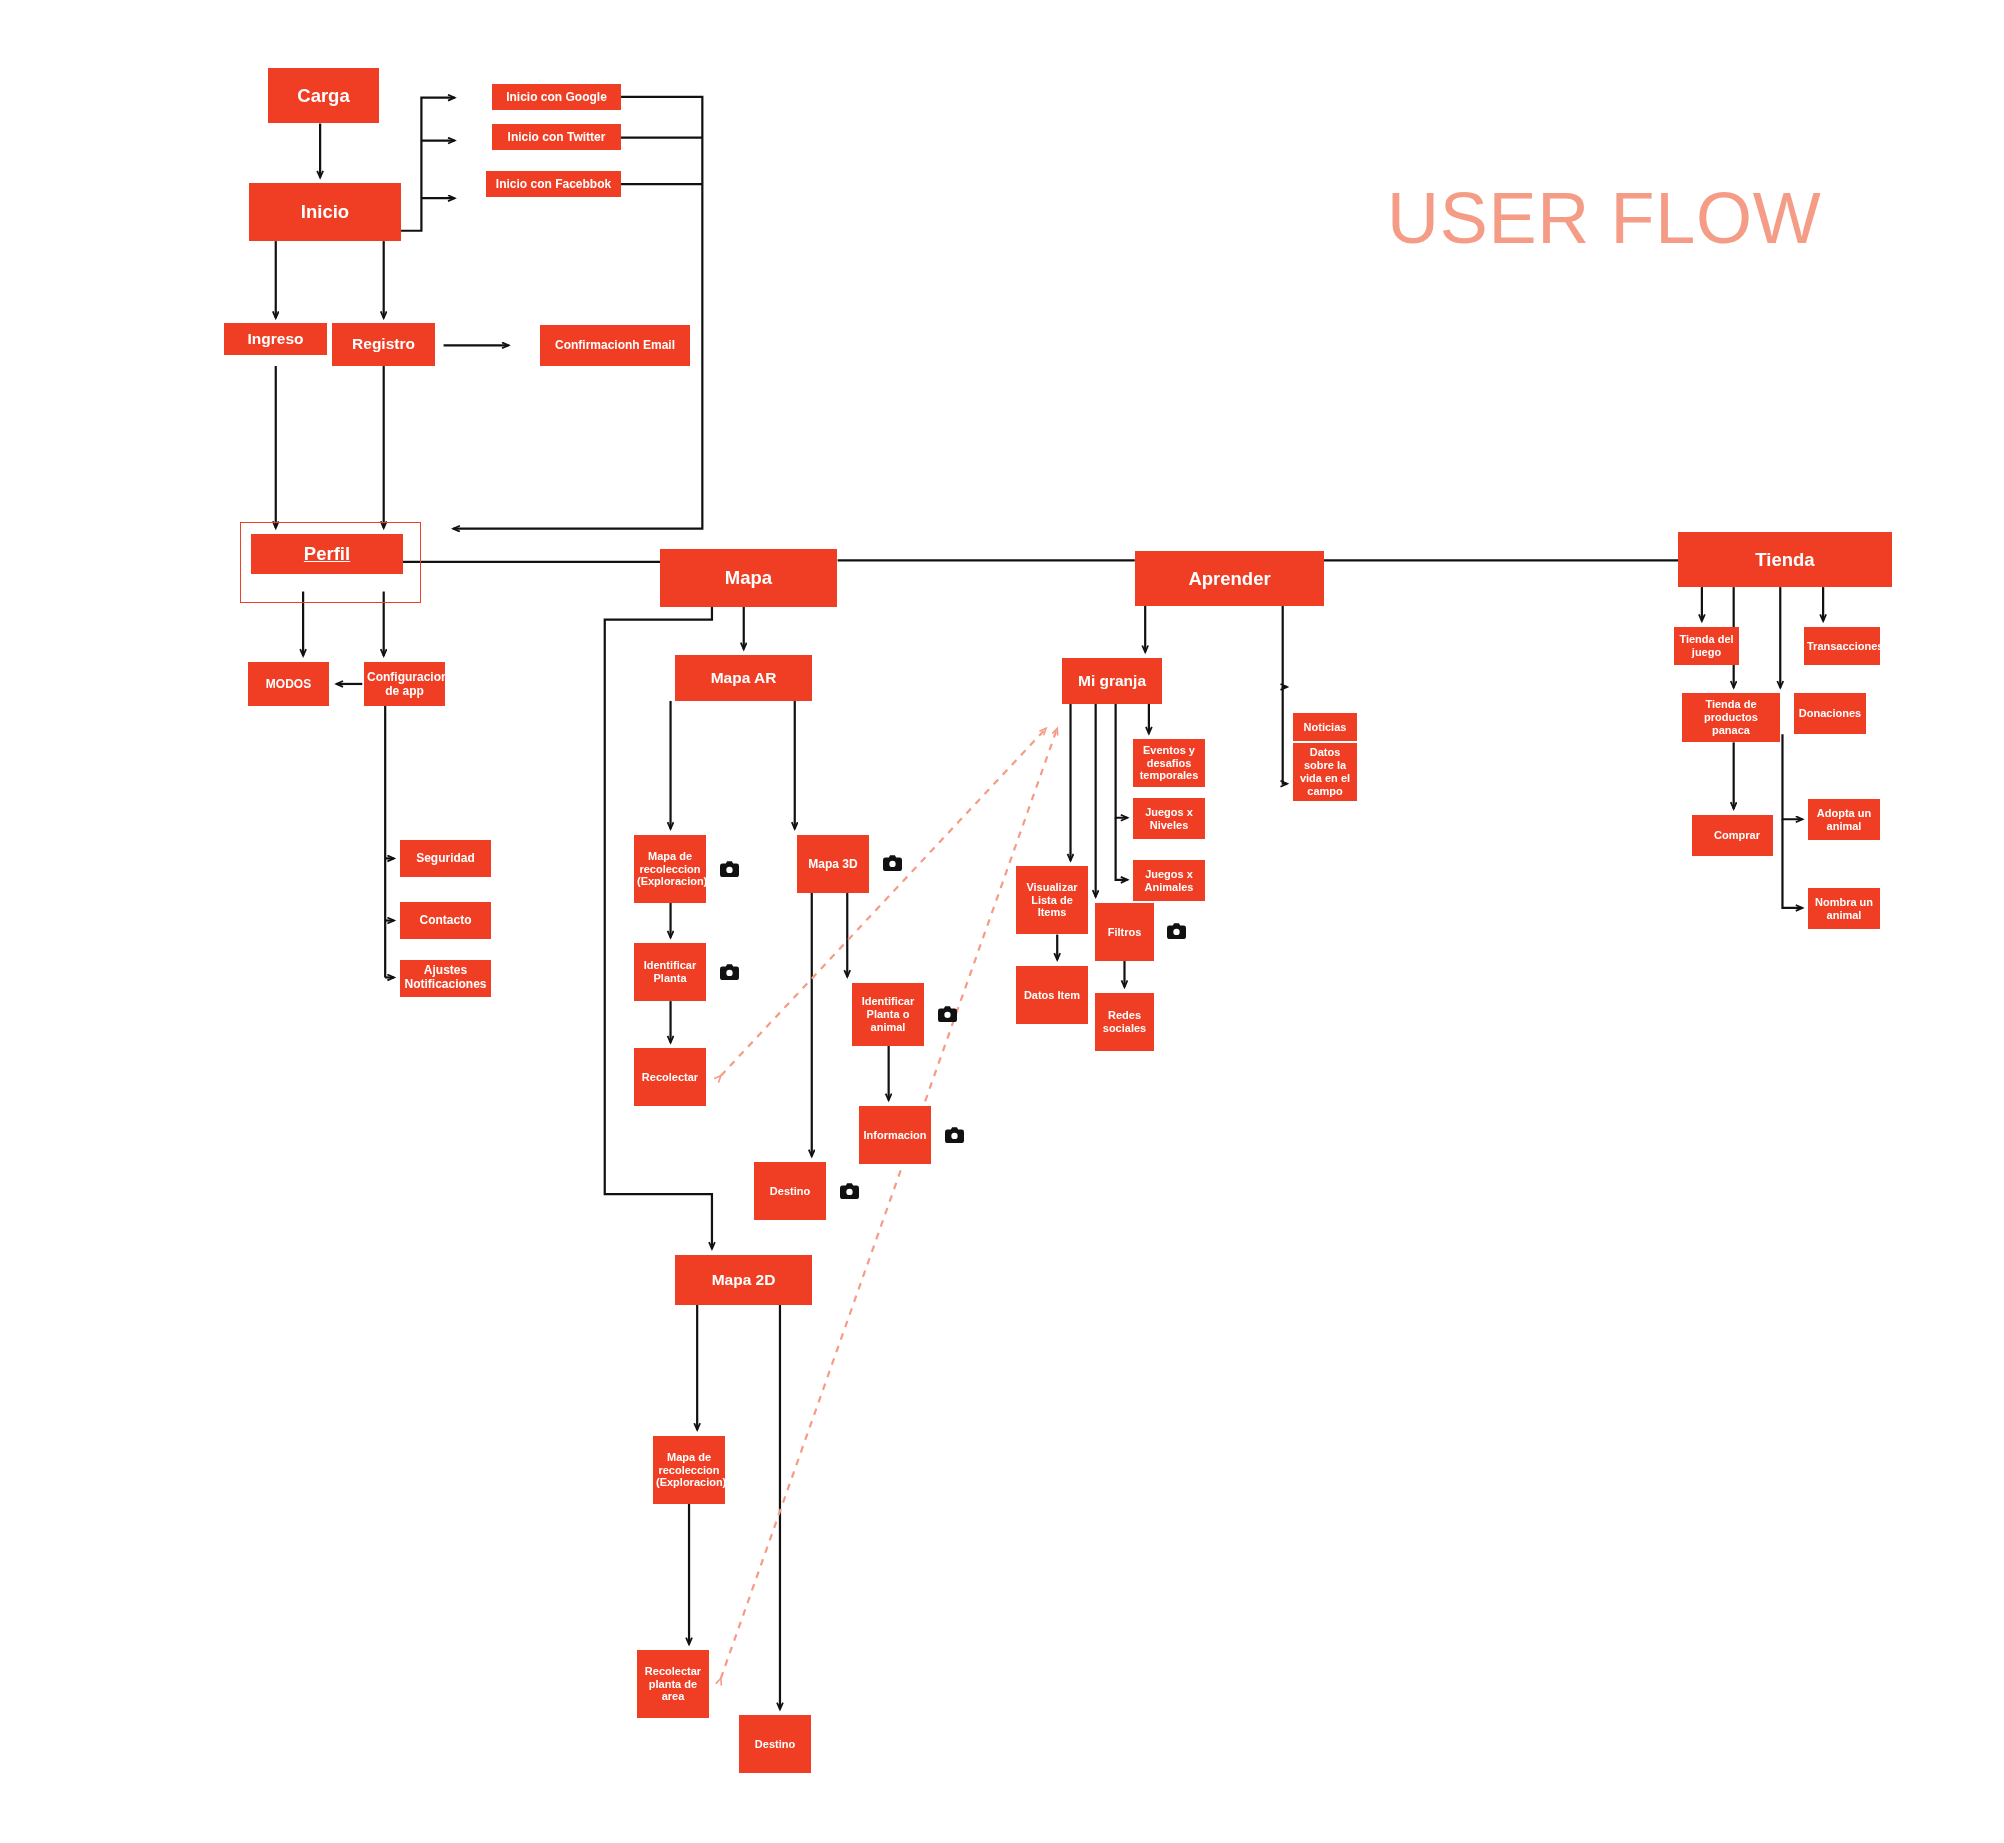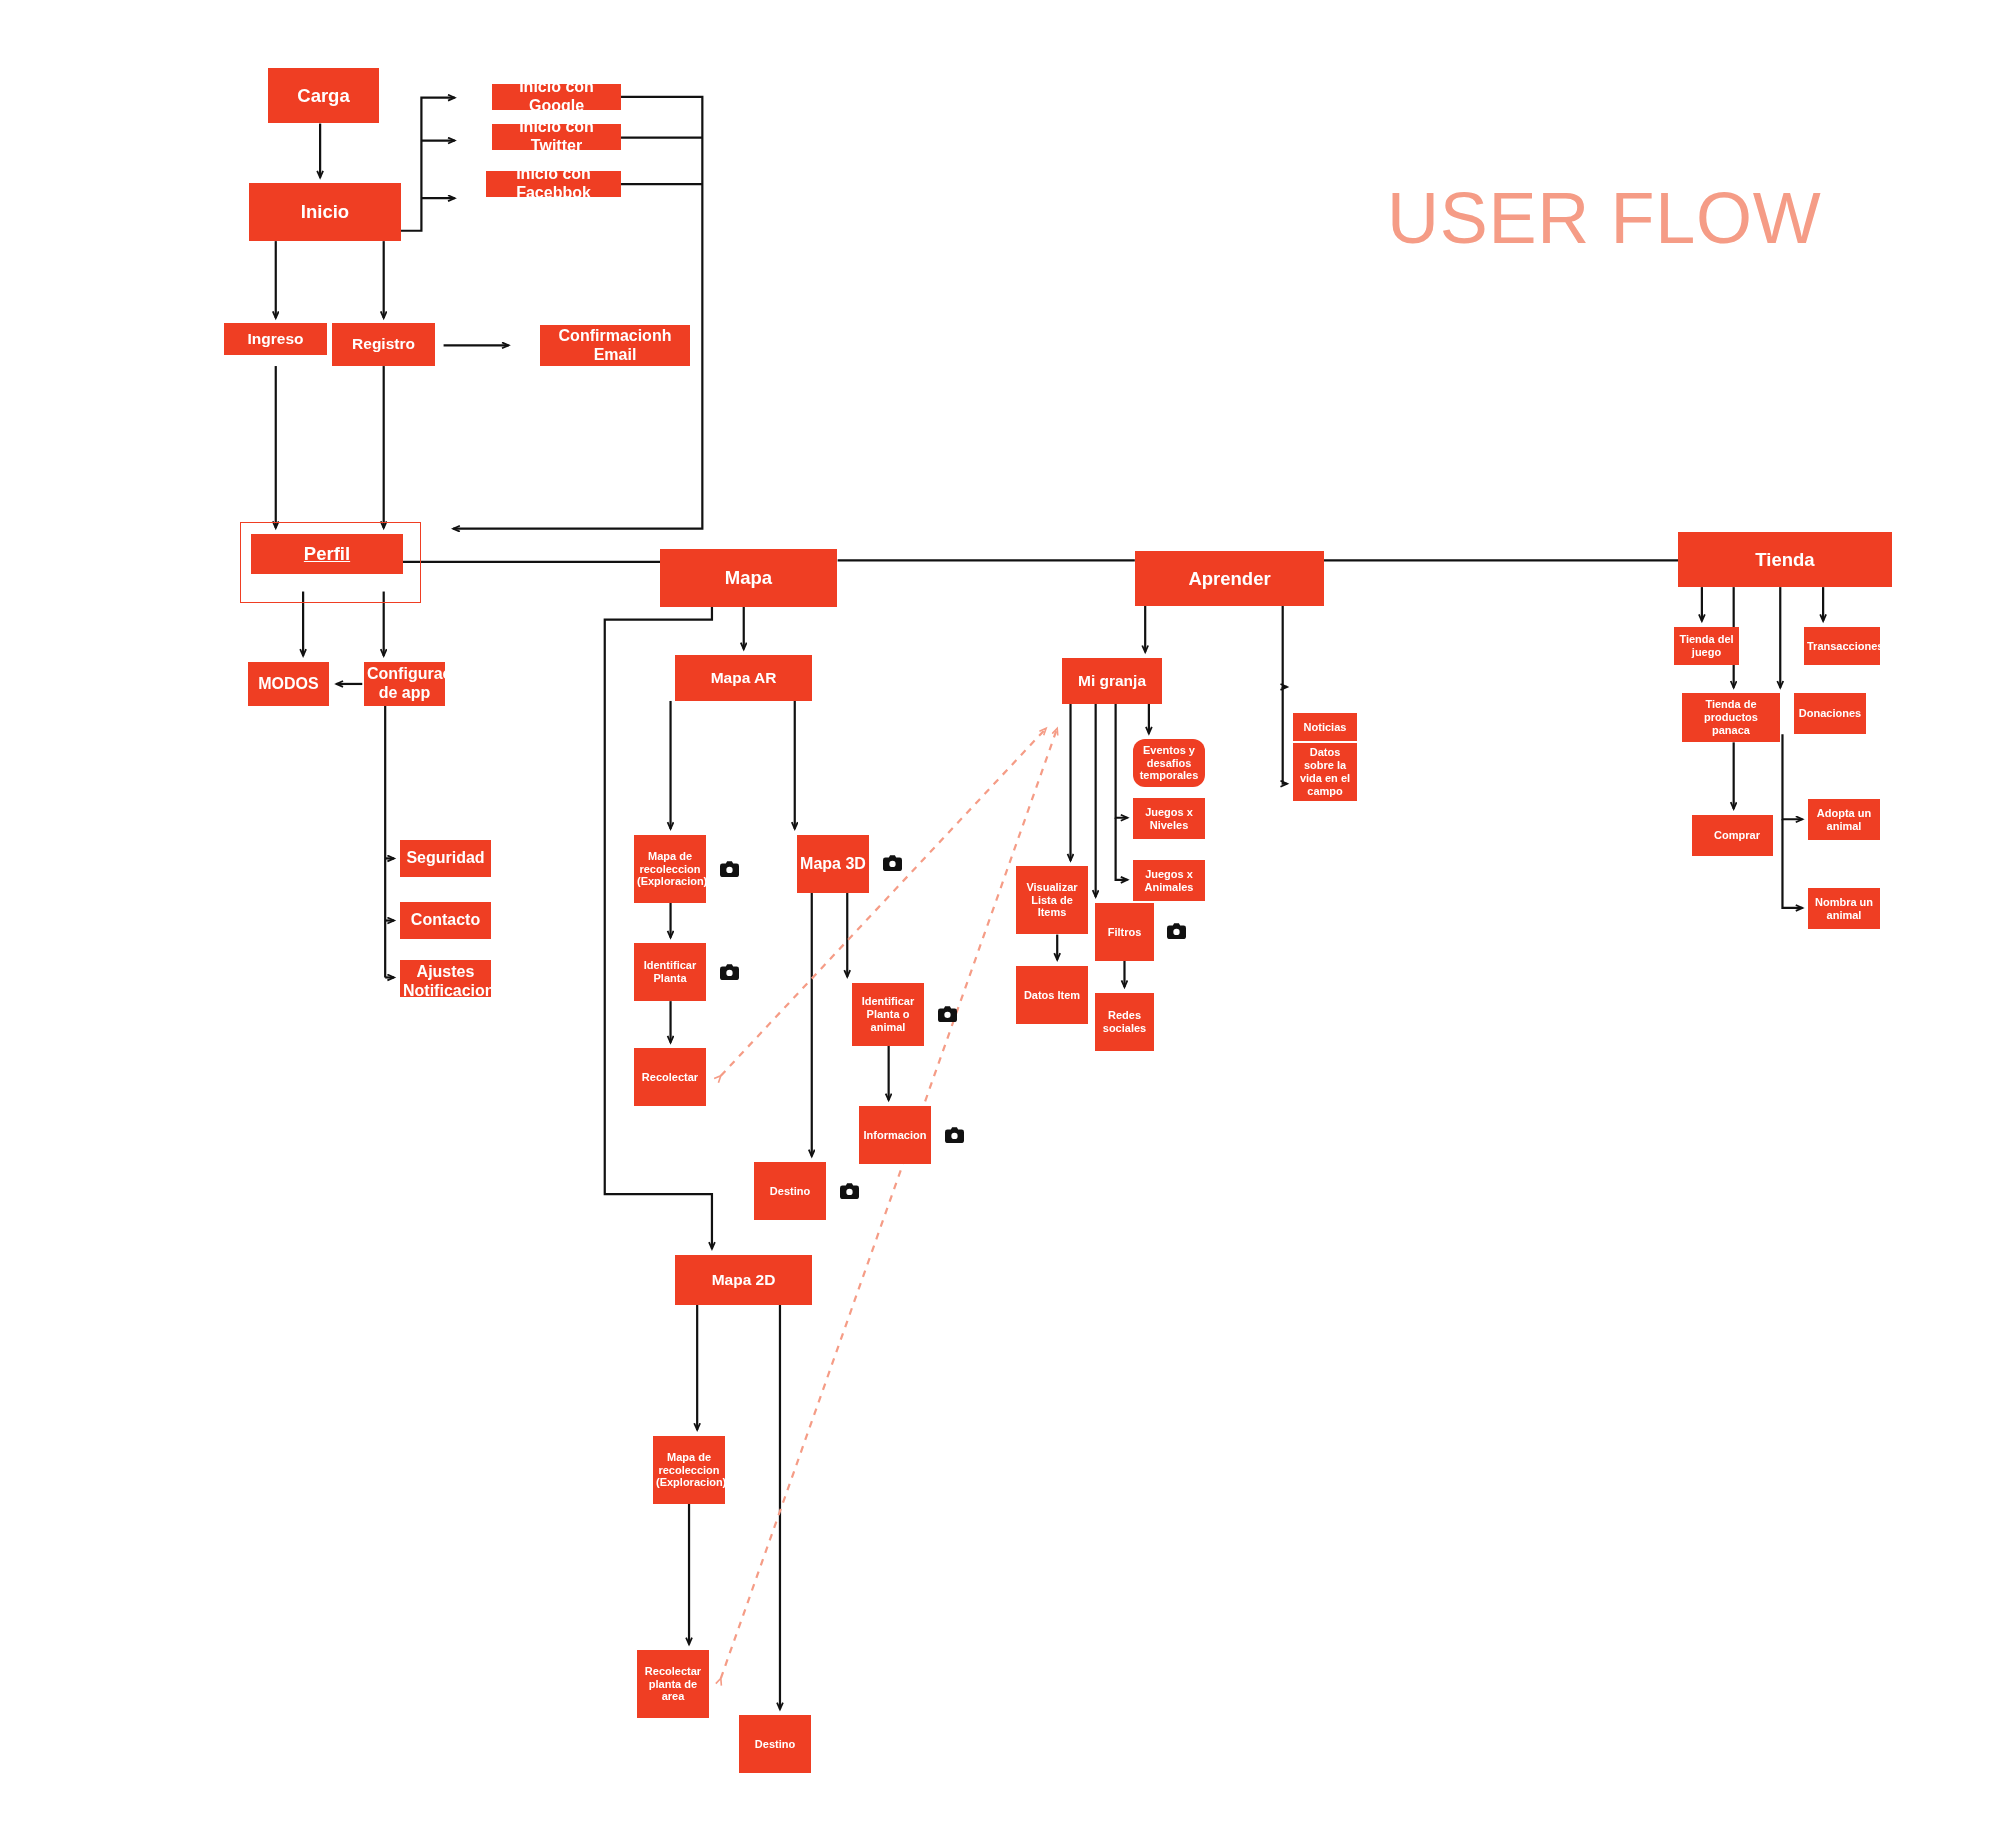--- a/index.html
+++ b/index.html
@@ -17,21 +17,21 @@
     text-align:center;
     font-weight:bold;
     line-height:1.18;
     box-sizing:border-box;
     padding:0 3px;
     overflow:visible;
   }
   .node span{display:block;width:100%;}
   .lvl1{font-size:18.5px;}
   .lvl2{font-size:15.5px;}
-  .lvl3{font-size:16px;}
+  .lvl3{font-size:12px;}
   .lvl4{font-size:11px;}
   .sel-ring{
     position:absolute;
     border:1.5px solid #EF3E23;
     box-sizing:border-box;
     background:transparent;
   }
   #title{
     position:absolute;
     color:#F59C86;
@@ -268,21 +268,21 @@
       </div>
       <div class="node lvl4" style="left: 637px; top: 1650px; width: 72px; height: 68px;">
         <span>Recolectar planta de area</span>
       </div>
       <div class="node lvl4" style="left: 739px; top: 1715px; width: 72px; height: 58px;">
         <span>Destino</span>
       </div>
       <div class="node lvl2" style="left: 1062px; top: 658px; width: 100px; height: 46px;">
         <span>Mi granja</span>
       </div>
-      <div class="node lvl4" style="left: 1133px; top: 739px; width: 72px; height: 48px; border-radius: 12px;">
+      <div class="node lvl4" style="left: 1133px; top: 739px; width: 72px; height: 48px;">
         <span>Eventos y desafios temporales</span>
       </div>
       <div class="node lvl4" style="left: 1133px; top: 798px; width: 72px; height: 41px;">
         <span>Juegos x Niveles</span>
       </div>
       <div class="node lvl4" style="left: 1133px; top: 860px; width: 72px; height: 41px;">
         <span>Juegos x Animales</span>
       </div>
       <div class="node lvl4" style="left: 1016px; top: 866px; width: 72px; height: 68px;">
         <span>Visualizar Lista de Items</span>

